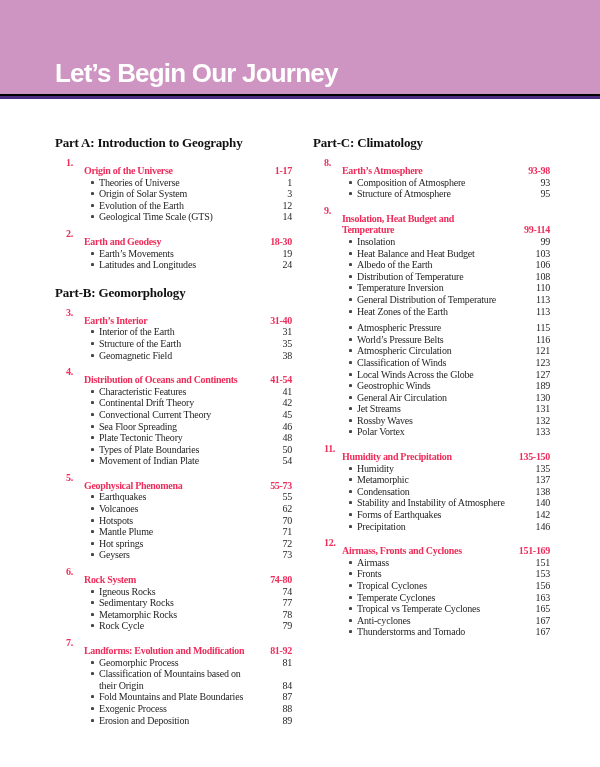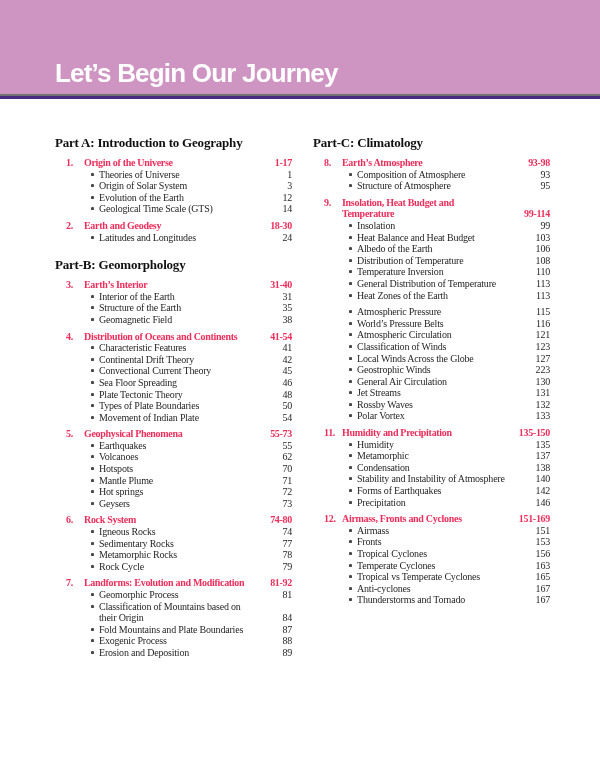--- a/index.html
+++ b/index.html
@@ -6,21 +6,21 @@
   .page {
     width:600px; height:767px; background:#ffffff; overflow:hidden;
     position:relative;
     font-family:"Liberation Serif", serif;
   }
   
   .banner {
     height:96px; background:var(--banner-bg,#ce95c3);
     display:flex; align-items:flex-end;
     padding:0 0 5px 55px; box-sizing:border-box;
-    border-bottom:2px solid #737373;
+    border-bottom:2px solid #000000;
   }
   .banner h1 {
     margin:0; color:#ffffff;
     font-family:"Liberation Sans", sans-serif;
     font-weight:bold; font-size:26px; letter-spacing:-0.8px;
   }
   .banner-rule { height:3px; background:var(--banner-rule,#4c2c80); }
   
   .toc {
     display:flex; gap:21px;
@@ -34,21 +34,21 @@
   }
   .section + .section .part-heading { margin-top:14px; }
   .chapter { margin-top:5px; }
   .section .chapter:first-of-type { margin-top:0; }
   .ch-head {
     display:flex; color:var(--accent,#ee2d5b);
     font-weight:bold; font-size:10px; line-height:11.6px;
     letter-spacing:-0.3px; padding-left:11px;
   }
   .ch-num { flex:none; width:18px; align-self:flex-start; }
-  .ch-title { white-space:pre-line; }
+  .ch-title { white-space:pre-line;margin-top:8px; }
   .ch-pages { flex:none; margin-left:auto; align-self:flex-end; padding-left:8px; }
   .item {
     display:flex; color:#262626;
     font-size:10px; line-height:11.6px; letter-spacing:-0.2px;
     padding-left:36px;
   }
   .bullet {
     flex:none; width:3px; height:3px; border-radius:50%;
     background:#4d4d4d; box-shadow:inset 0 0 0 0.5px #333;
     align-self:flex-start; margin:4px 5px 0 0;
@@ -105,20 +105,25 @@
   </div>
 
   <div class="chapter">
     <div class="ch-head">
       <span class="ch-num">2.</span>
       <span class="ch-title">Earth and Geodesy</span>
       <span class="ch-pages">18-30</span>
     </div>
     <div class="ch-items">
 
+  <div class="item">
+    <span class="bullet"></span>
+    <span class="item-label">Earth’s Movements</span>
+    <span class="item-page">19</span>
+  </div>
 
   <div class="item">
     <span class="bullet"></span>
     <span class="item-label">Latitudes and Longitudes</span>
     <span class="item-page">24</span>
   </div>
 </div>
   </div>
 </div>
   </section>
@@ -429,21 +434,21 @@
 
   <div class="item">
     <span class="bullet"></span>
     <span class="item-label">Local Winds Across the Globe</span>
     <span class="item-page">127</span>
   </div>
 
   <div class="item">
     <span class="bullet"></span>
     <span class="item-label">Geostrophic Winds</span>
-    <span class="item-page">223</span>
+    <span class="item-page">189</span>
   </div>
 
   <div class="item">
     <span class="bullet"></span>
     <span class="item-label">General Air Circulation</span>
     <span class="item-page">130</span>
   </div>
 
   <div class="item">
     <span class="bullet"></span>

